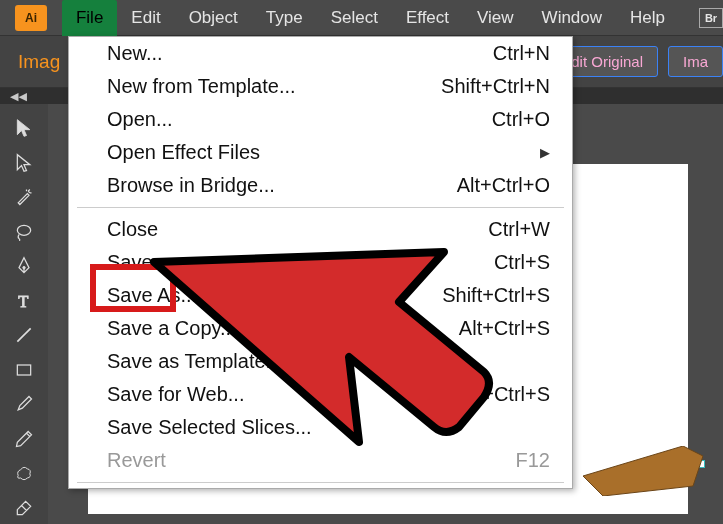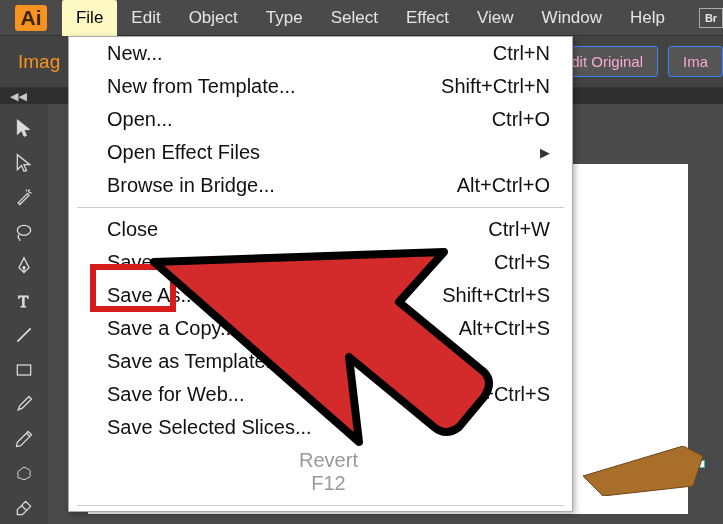--- a/index.html
+++ b/index.html
@@ -22,31 +22,31 @@
   .app-icon {
     width: 32px;
     height: 26px;
     background: #f7931e;
     border-radius: 3px;
     display: flex;
     align-items: center;
     justify-content: center;
     color: #3a2400;
     font-weight: bold;
-    font-size: 21px;
+    font-size: 12px;
     margin-right: 15px;
   }
   .menu-item {
     color: #e5e5e5;
     font-size: 17px;
     padding: 8px 14px;
     cursor: pointer;
   }
   .menu-item.active {
-    background: #fef9c3;
+    background: #15803d;
     color: #000;
     border-radius: 2px 2px 0 0;
   }
   .br-icon {
     margin-left: 20px;
     width: 24px;
     height: 20px;
     border: 1px solid #aaa;
     color: #e5e5e5;
     font-size: 11px;
@@ -159,21 +159,21 @@
   }
   .dropdown-item {
     display: flex;
     justify-content: space-between;
     align-items: center;
     padding: 5px 22px 5px 38px;
     font-size: 20px;
     color: #111;
     cursor: pointer;
   }
-  .dropdown-item.disabled { color: #999; flex-direction: column; }
+  .dropdown-item.disabled { color: #999; }
   .dropdown-sep {
     height: 1px;
     background: #ccc;
     margin: 5px 8px;
   }
   .submenu-arrow {
     font-size: 13px;
     color: #333;
   }
   .highlight {

